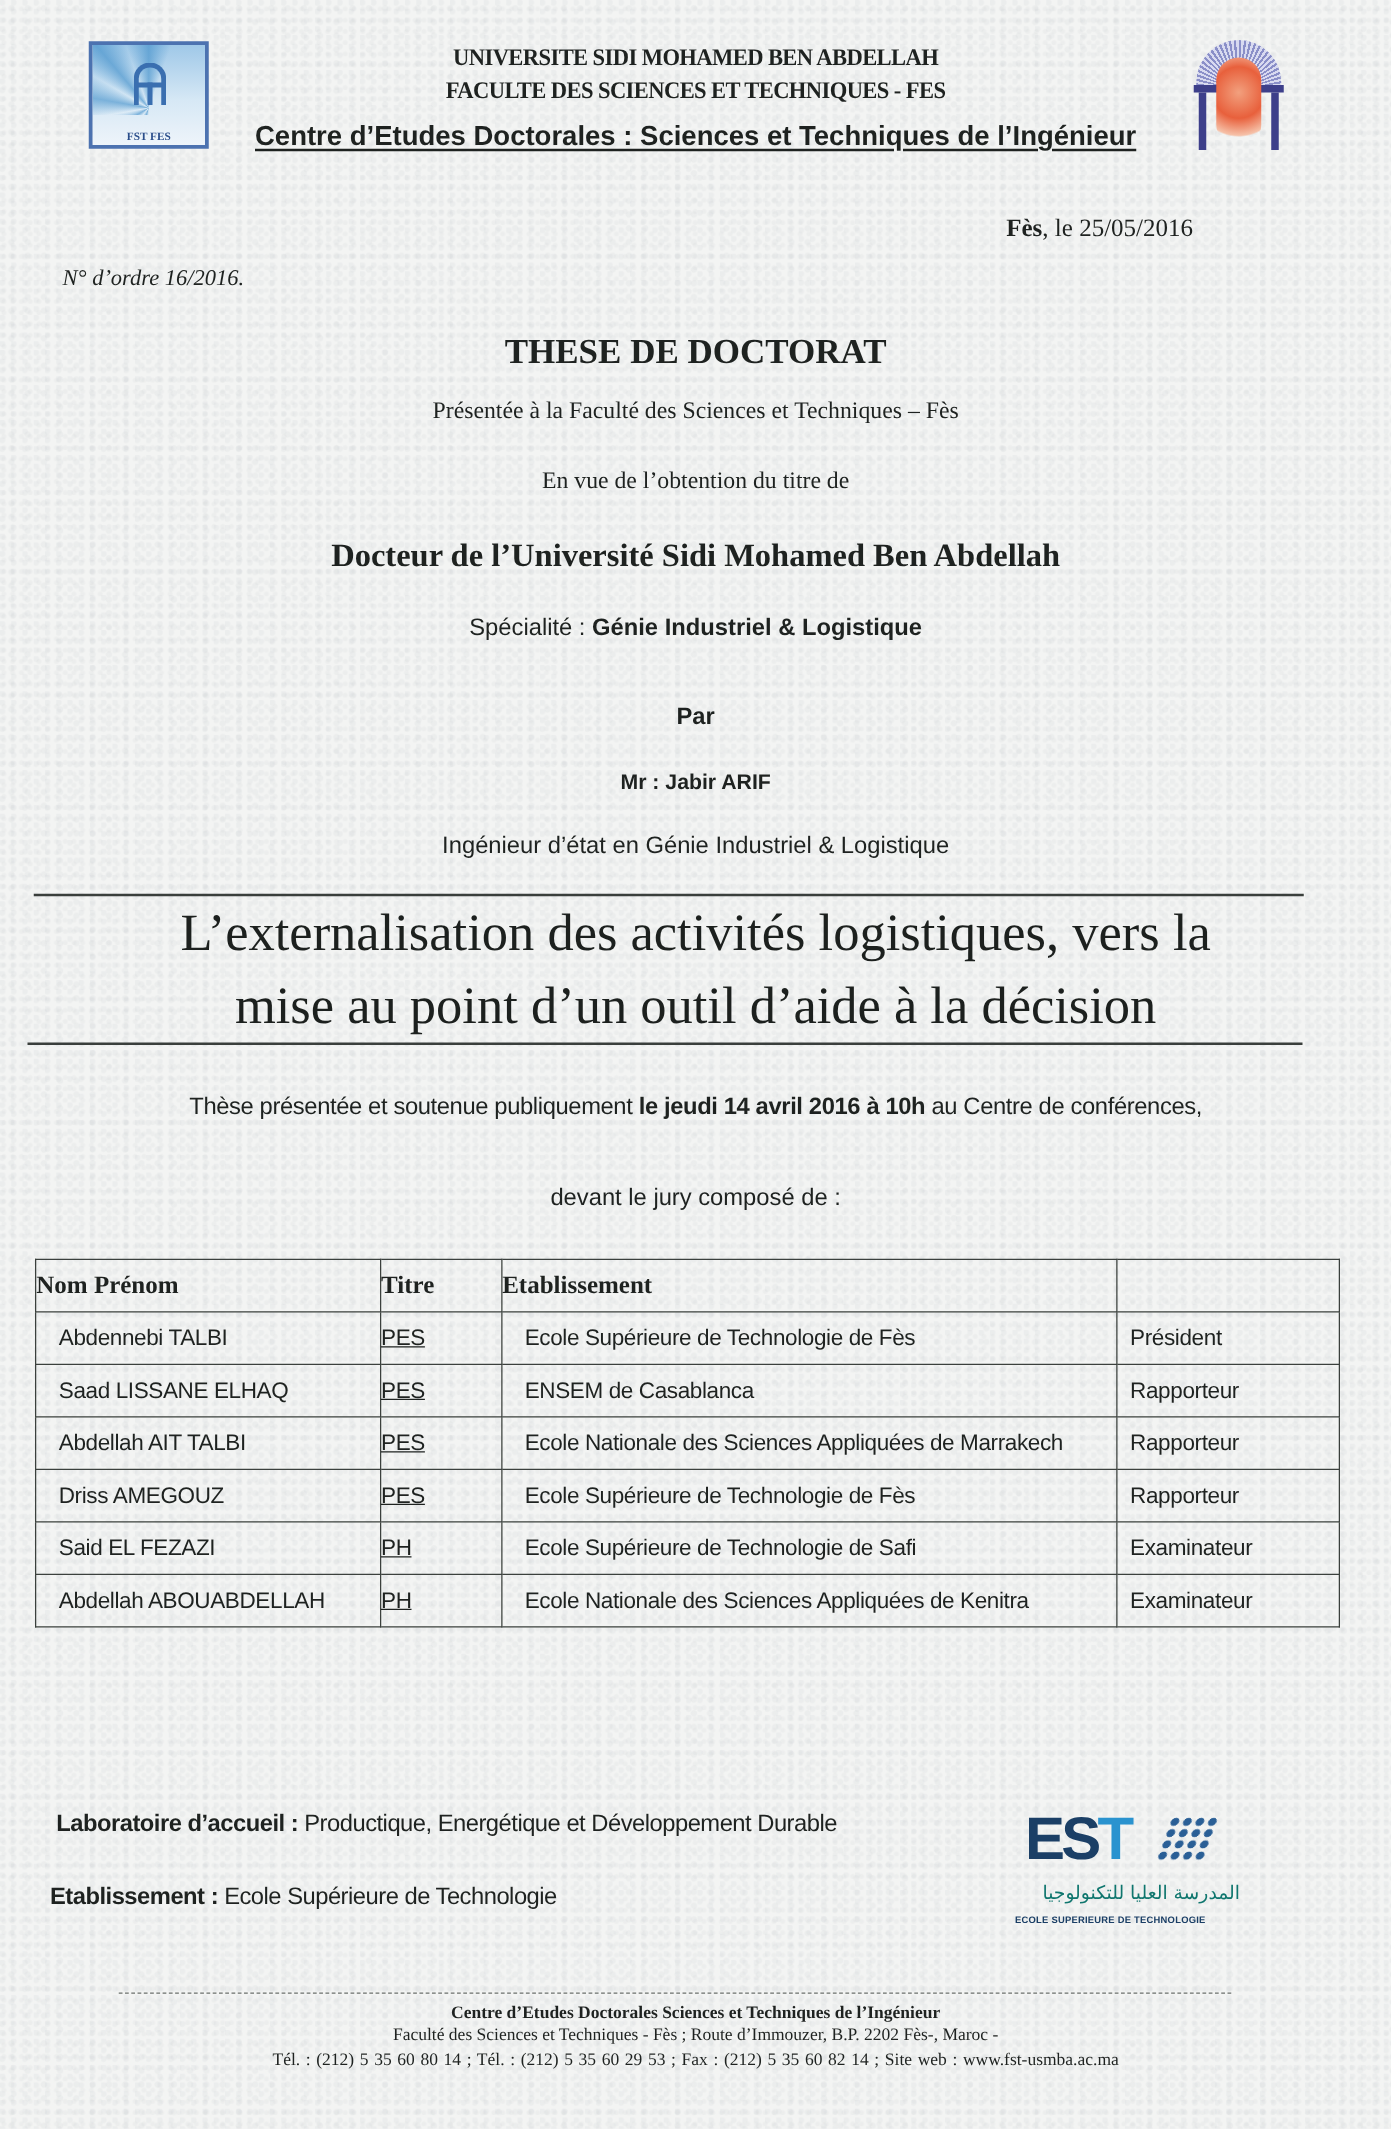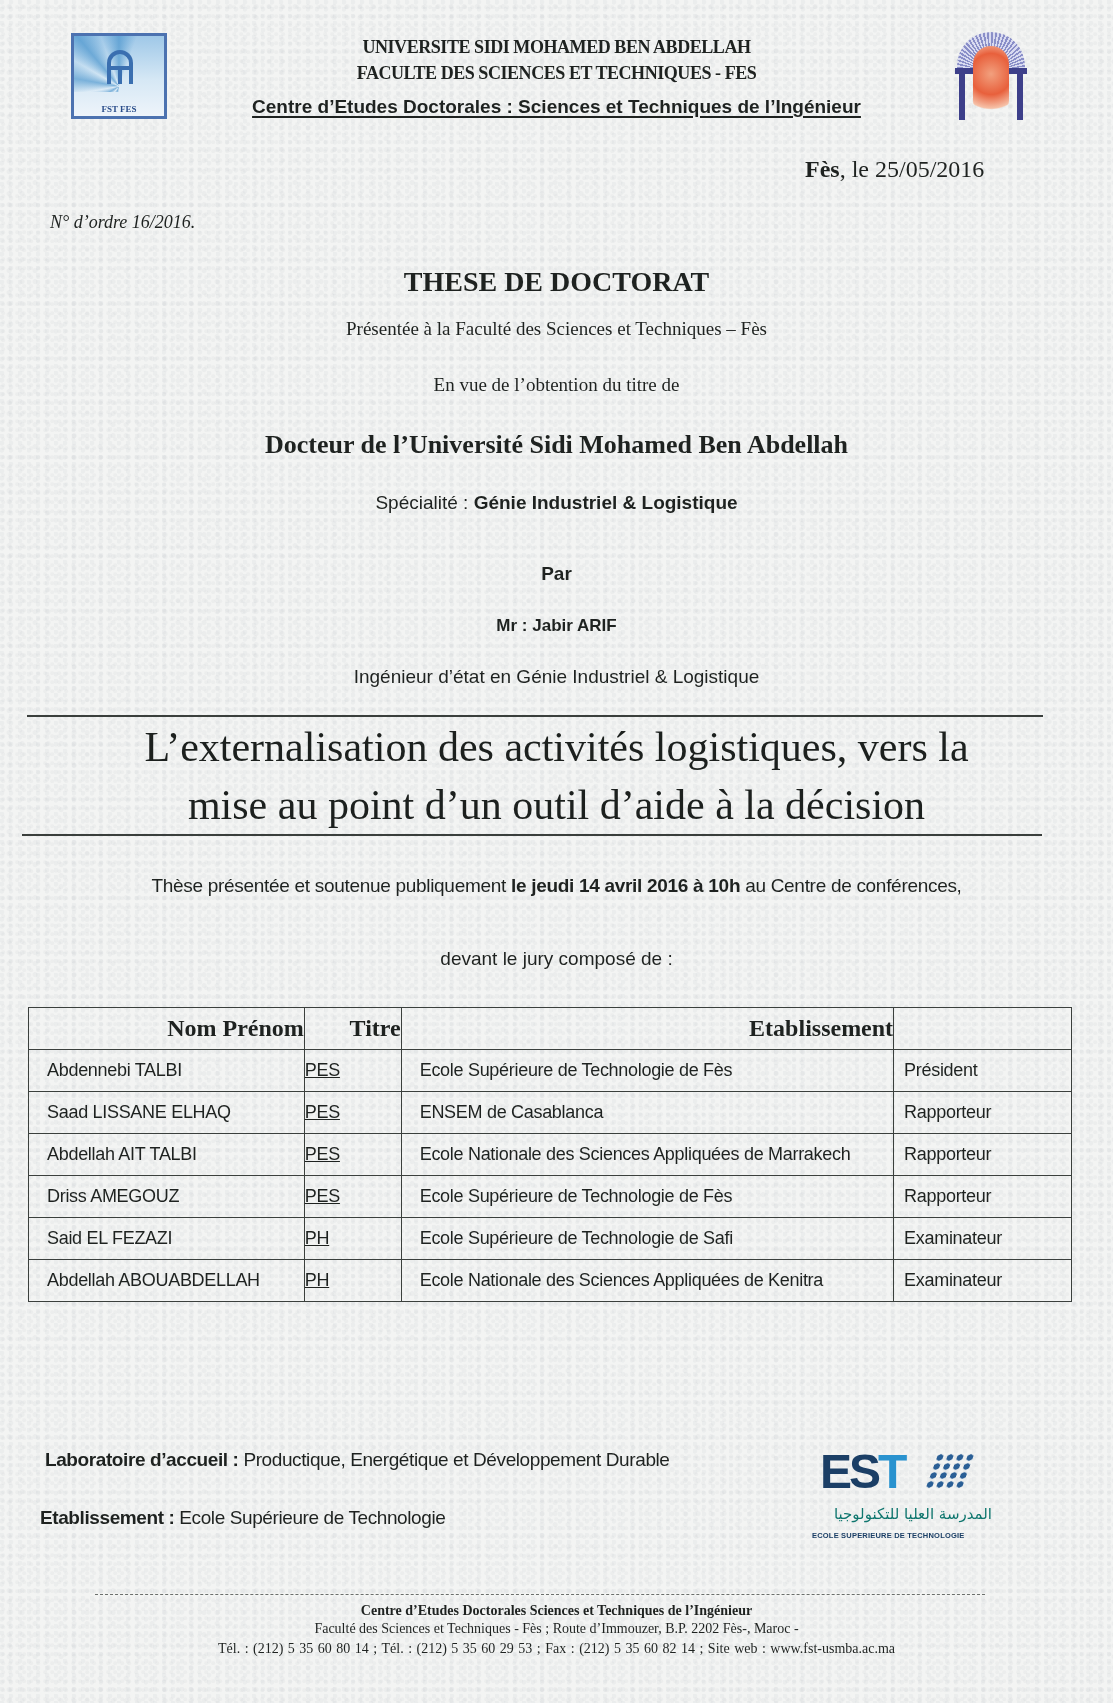--- a/index.html
+++ b/index.html
@@ -26,21 +26,21 @@
       font-size: 19px;
       letter-spacing: -0.5px;
       transform: scaleX(0.95);
     }
     .hdr-line1 { top: 36px; }
     .hdr-line2 { top: 62px; }
     .hdr-line3 {
       top: 96px;
       font-family: "Liberation Sans", sans-serif;
       font-weight: bold;
-      font-size: 19px;
+      font-size: 22px;
       text-decoration: underline;
       text-decoration-thickness: 2px;
       text-underline-offset: 3px;
     }
 
     
     .logo-fst {
       left: 71px; top: 33px; width: 96px; height: 86px;
       border: 3px solid #4c72b0;
       background: linear-gradient(180deg, #9fc8e8 0%, #d6e8f5 55%, #eef4fa 100%);
@@ -109,22 +109,22 @@
       font-family: "DejaVu Sans", sans-serif; font-size: 15px; color: #0f766e;
     }
     .logo-est .sub {
       position: absolute; left: 0; top: 84px; width: 180px; text-align: left;
       font-family: "Liberation Sans", sans-serif; font-weight: bold; font-size: 7.5px;
       color: #1b3f66; letter-spacing: 0.2px;
     }
 
     
     .date-line {
-      left: 805px; top: 156px;
-      font-family: "Liberation Serif", serif; font-size: 24px;
+      left: 805px; top: 172px;
+      font-family: "Liberation Serif", serif; font-size: 20px;
     }
     .date-line b { font-weight: bold; }
     .order-line {
       left: 50px; top: 212px;
       font-family: "Liberation Serif", serif; font-style: italic; font-size: 18px;
     }
 
     
     .thesis-title {
       top: 266px; font-family: "Liberation Serif", serif; font-weight: bold; font-size: 28px;
@@ -168,21 +168,21 @@
       border-collapse: collapse;
     }
     .jury-table th, .jury-table td {
       border: 1.5px solid #3b403d;
       height: 42px;
       font-size: 18px;
       vertical-align: middle;
     }
     .jury-table tr.head th { height: 42px; }
     .jury-table th {
-      font-family: "Liberation Serif", serif; font-weight: bold; font-size: 24px; text-align: right;
+      font-family: "Liberation Serif", serif; font-weight: bold; font-size: 20px; text-align: left;
     }
     .jury-table td {
       font-family: "Liberation Sans", sans-serif; padding-left: 18px; letter-spacing: -0.3px;
     }
     .jury-table td.titre { text-align: left; padding-left: 0; text-decoration: underline; }
     .jury-table td.role { padding-left: 10px; }
     .c1 { width: 276px; }
     .c2 { width: 97px; }
     .c3 { width: 493px; }
     .c4 { width: 178px; }

